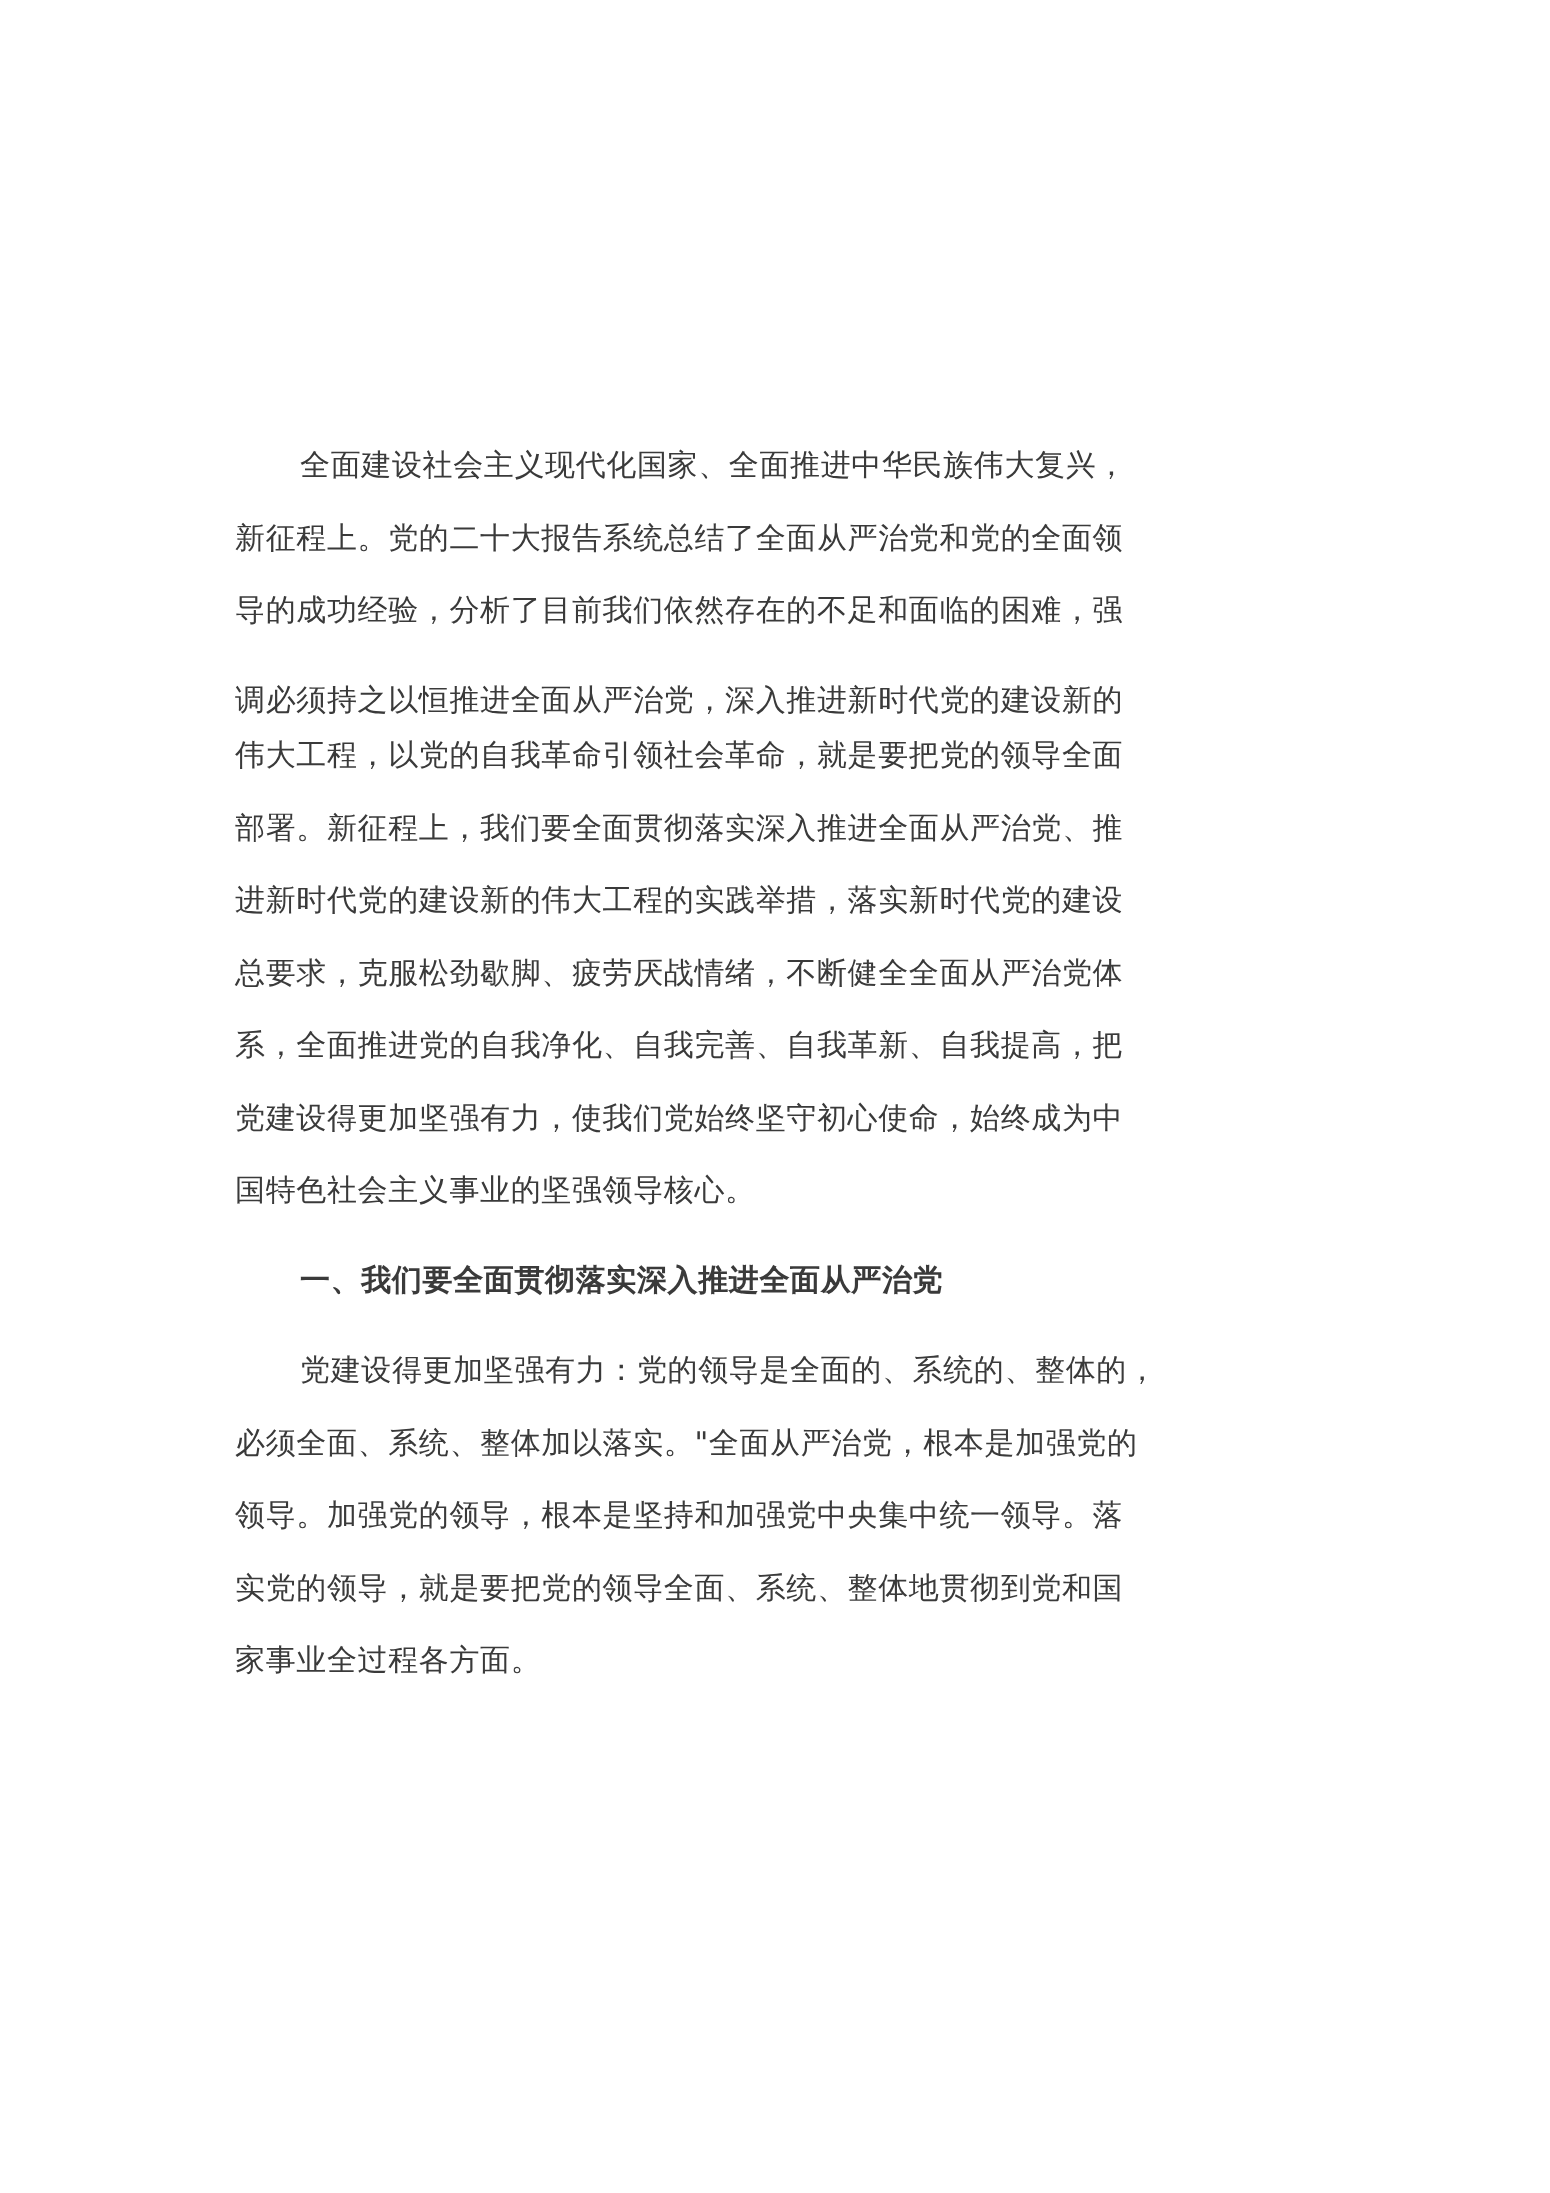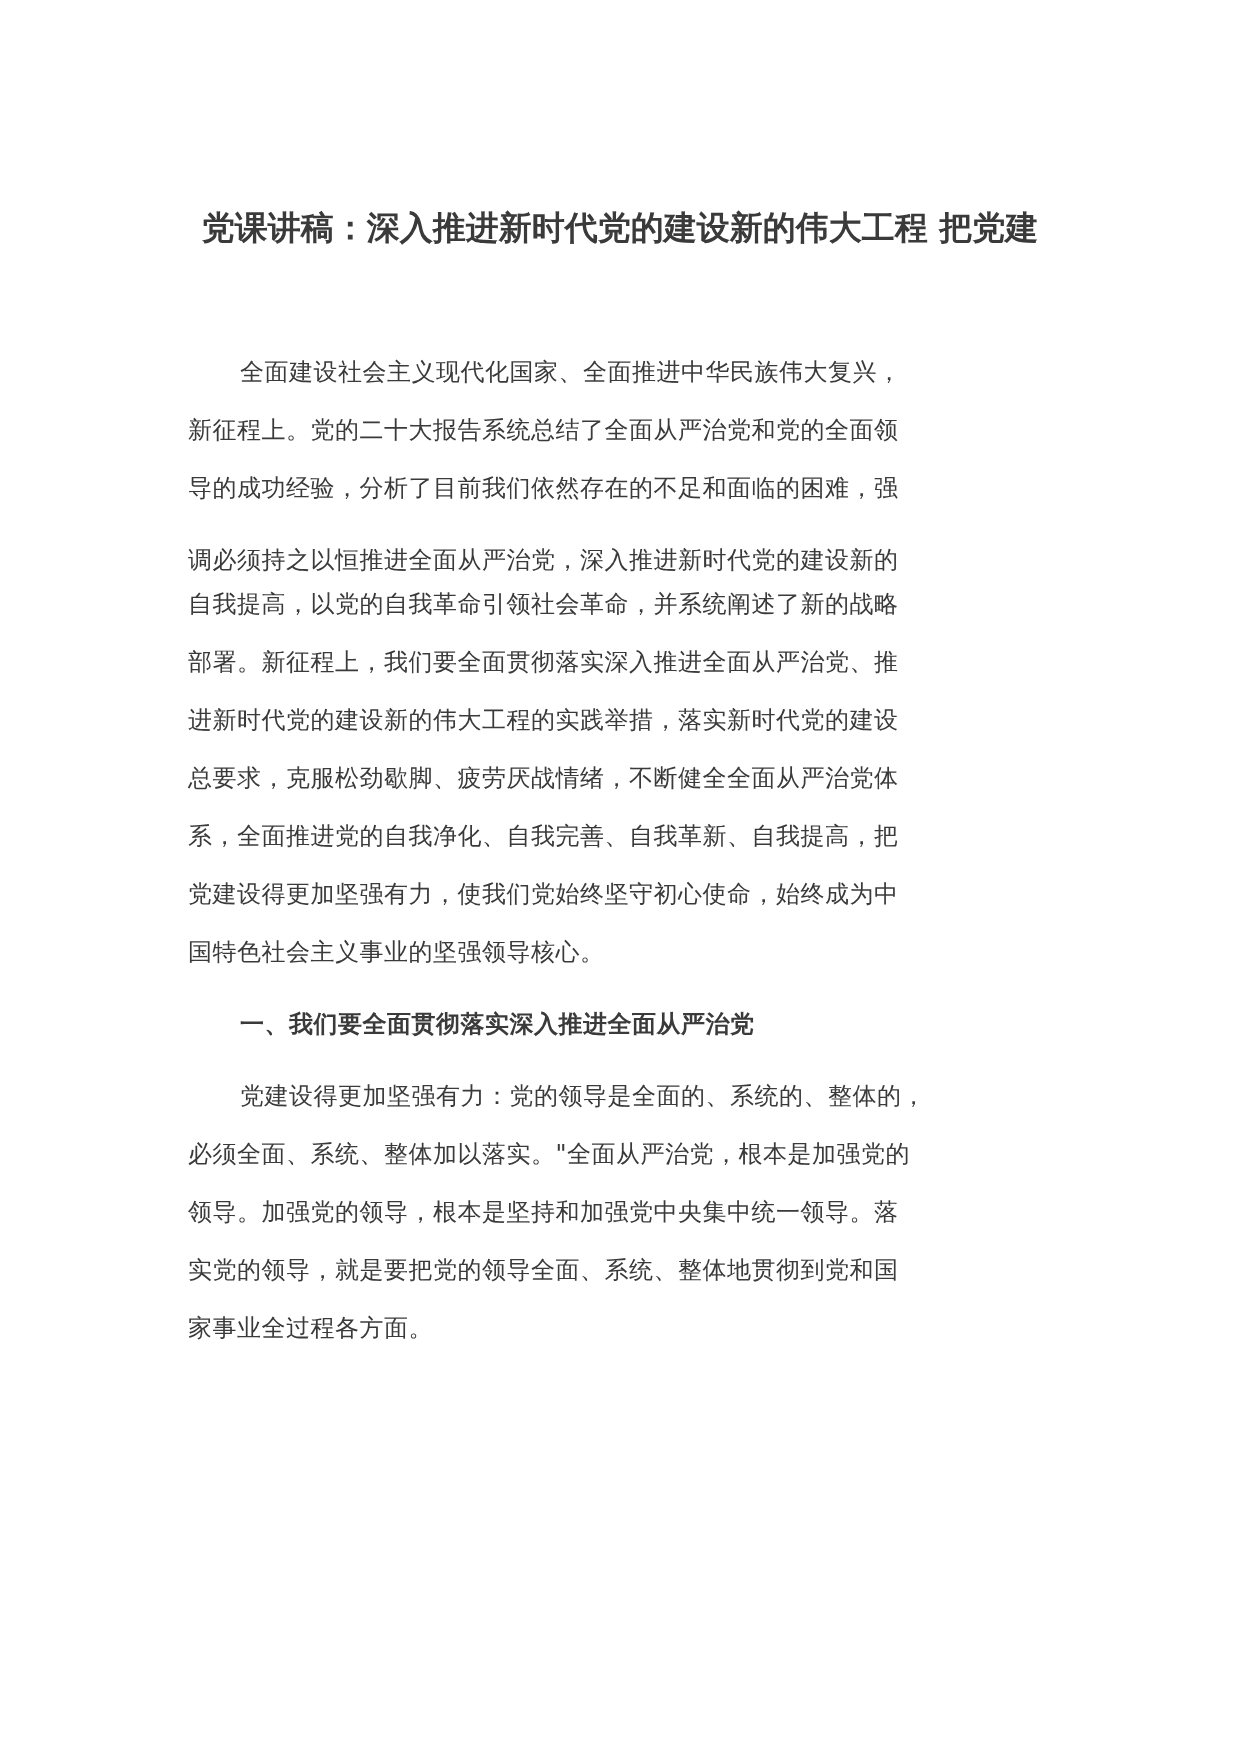--- a/index.html
+++ b/index.html
@@ -10,29 +10,28 @@
   .title div { white-space: nowrap; }
   .line { position: absolute; left: 188px; width: 870px; font-size: 24px; line-height: 40px;
           white-space: nowrap; letter-spacing: 0.5px; }
   .indent { left: 240px; }
   .heading { font-weight: bold; }
 </style>
 </head>
 <body>
 
 <div class="title">
-  <div>党课讲稿：深入推进新时代党的建设新的伟大工程 把党建</div>
 </div>
 
 <div>
   <div class="line indent" style="top:352px">全面建设社会主义现代化国家、全面推进中华民族伟大复兴，</div>
   <div class="line" style="top:410px">新征程上。党的二十大报告系统总结了全面从严治党和党的全面领</div>
   <div class="line" style="top:468px">导的成功经验，分析了目前我们依然存在的不足和面临的困难，强</div>
   <div class="line" style="top:540px">调必须持之以恒推进全面从严治党，深入推进新时代党的建设新的</div>
-  <div class="line" style="top:584px">自我提高，以党的自我革命引领社会革命，并系统阐述了新的战略</div>
+  <div class="line" style="top:584px">伟大工程，以党的自我革命引领社会革命，就是要把党的领导全面</div>
   <div class="line" style="top:642px">部署。新征程上，我们要全面贯彻落实深入推进全面从严治党、推</div>
   <div class="line" style="top:700px">进新时代党的建设新的伟大工程的实践举措，落实新时代党的建设</div>
   <div class="line" style="top:758px">总要求，克服松劲歇脚、疲劳厌战情绪，不断健全全面从严治党体</div>
   <div class="line" style="top:816px">系，全面推进党的自我净化、自我完善、自我革新、自我提高，把</div>
   <div class="line" style="top:874px">党建设得更加坚强有力，使我们党始终坚守初心使命，始终成为中</div>
   <div class="line" style="top:932px">国特色社会主义事业的坚强领导核心。</div>
 </div>
 
 <div class="line indent heading" style="top:1004px">一、我们要全面贯彻落实深入推进全面从严治党</div>
 

